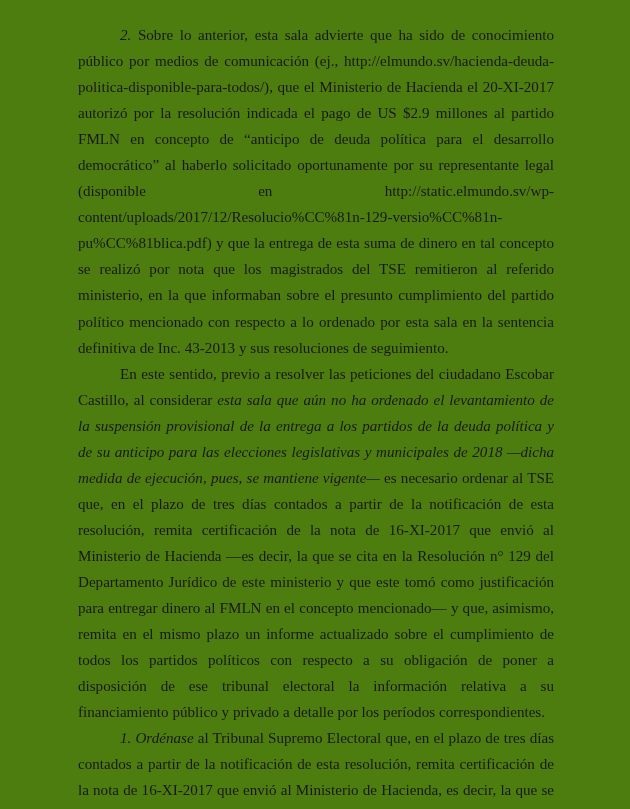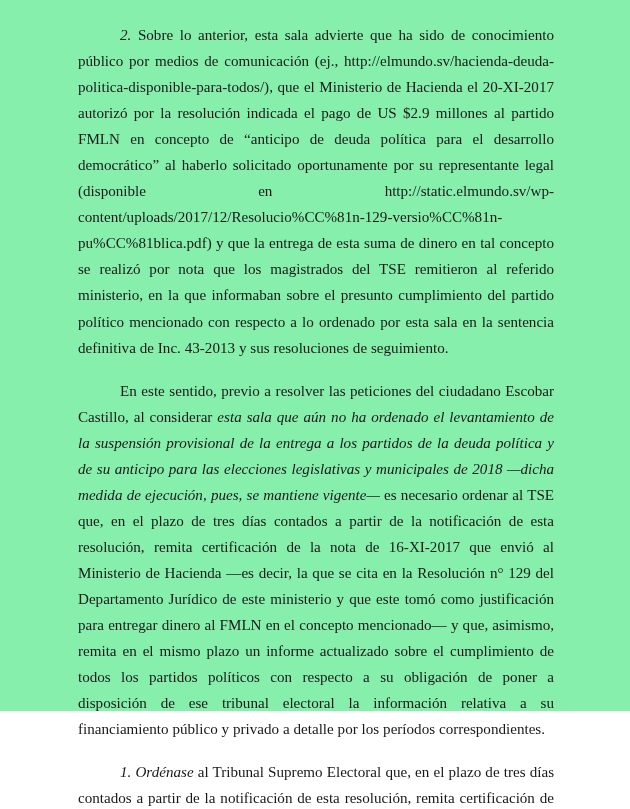--- a/index.html
+++ b/index.html
@@ -12,43 +12,43 @@
     width: 630px;
     height: 809px;
     overflow: hidden;
     font-family: "Liberation Serif", "DejaVu Serif", serif;
     color: #1a1a1a;
     -webkit-font-smoothing: antialiased;
   }
   #page {
     position: relative;
     width: 630px;
-    height: 711px;
-    background: #86efac;
+    height: 809px;
+    background: #4d7c0f;
     box-sizing: border-box;
   }
   #doc-body {
     position: absolute;
     left: 78px;
     top: 22px;
     width: 476px;
   }
   p.para {
     margin: 0;
     padding: 0;
     font-size: 15.1px;
     line-height: 26.05px;
     text-align: justify;
     text-justify: inter-word;
     text-indent: 42px;
     word-spacing: 0.1px;
     hyphens: none;
   }
   p.para + p.para {
-    margin-top: 17px;
+    margin-top: 0px;
   }
   .it {
     font-style: italic;
   }
   .bd {
     font-weight: bold;
   }
   .num {
     font-style: italic;
   }

